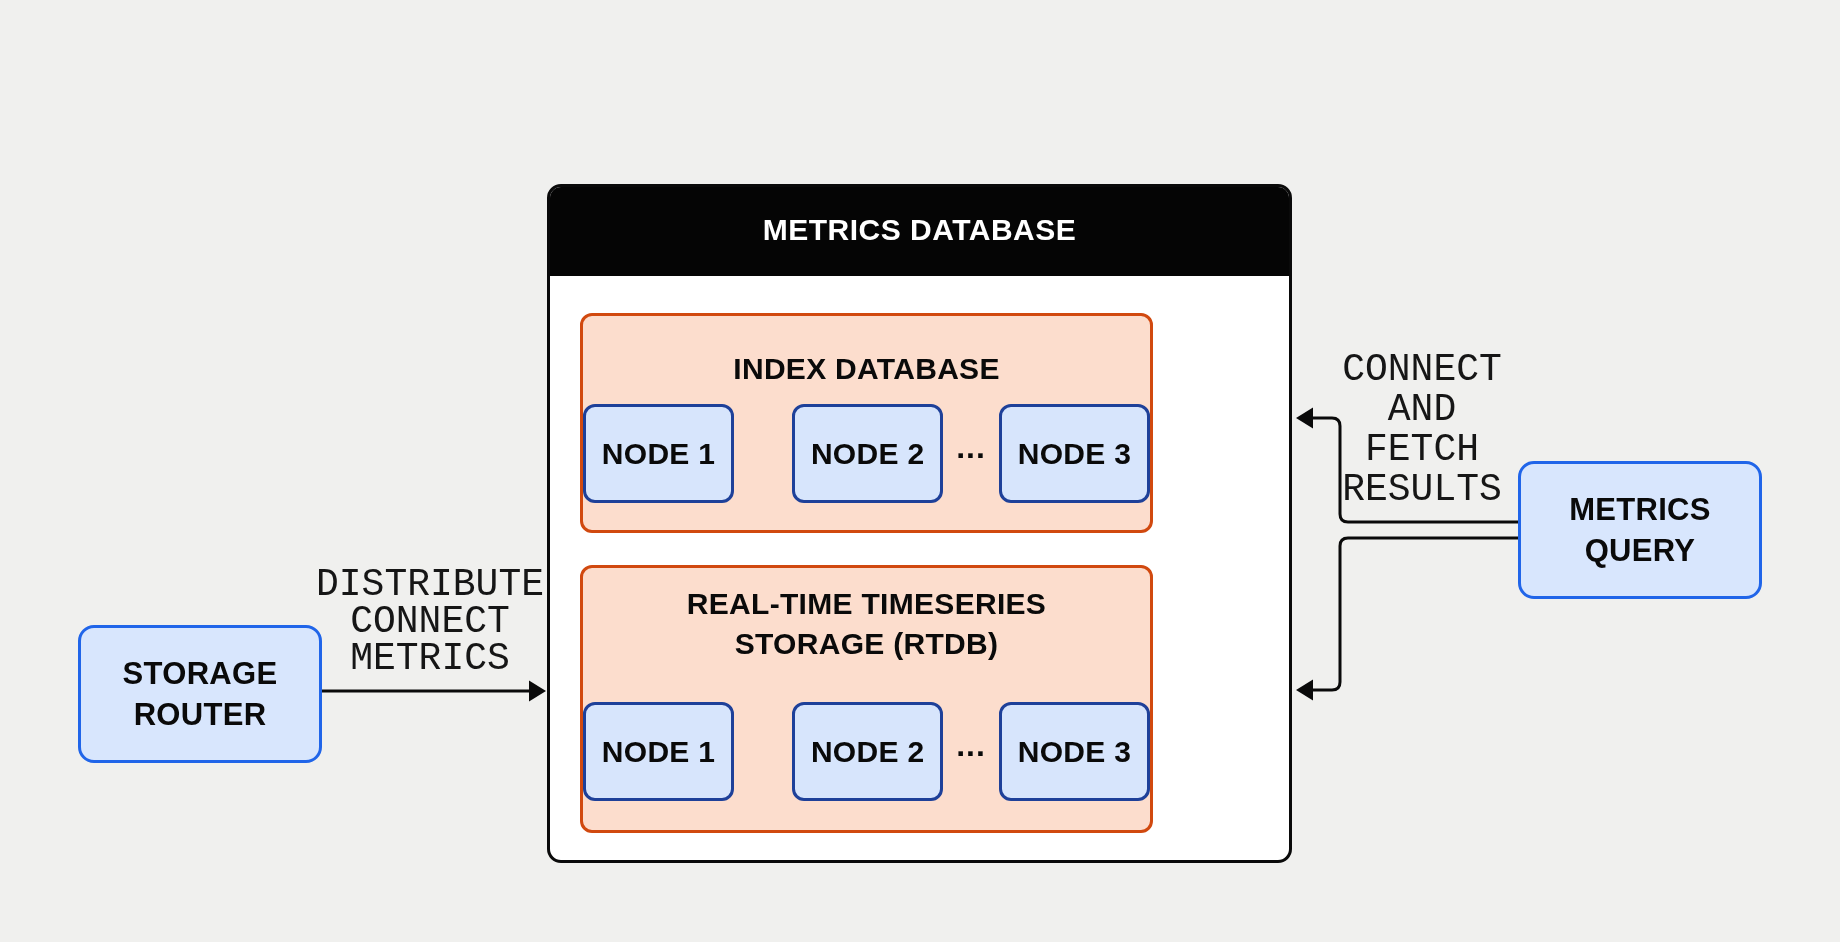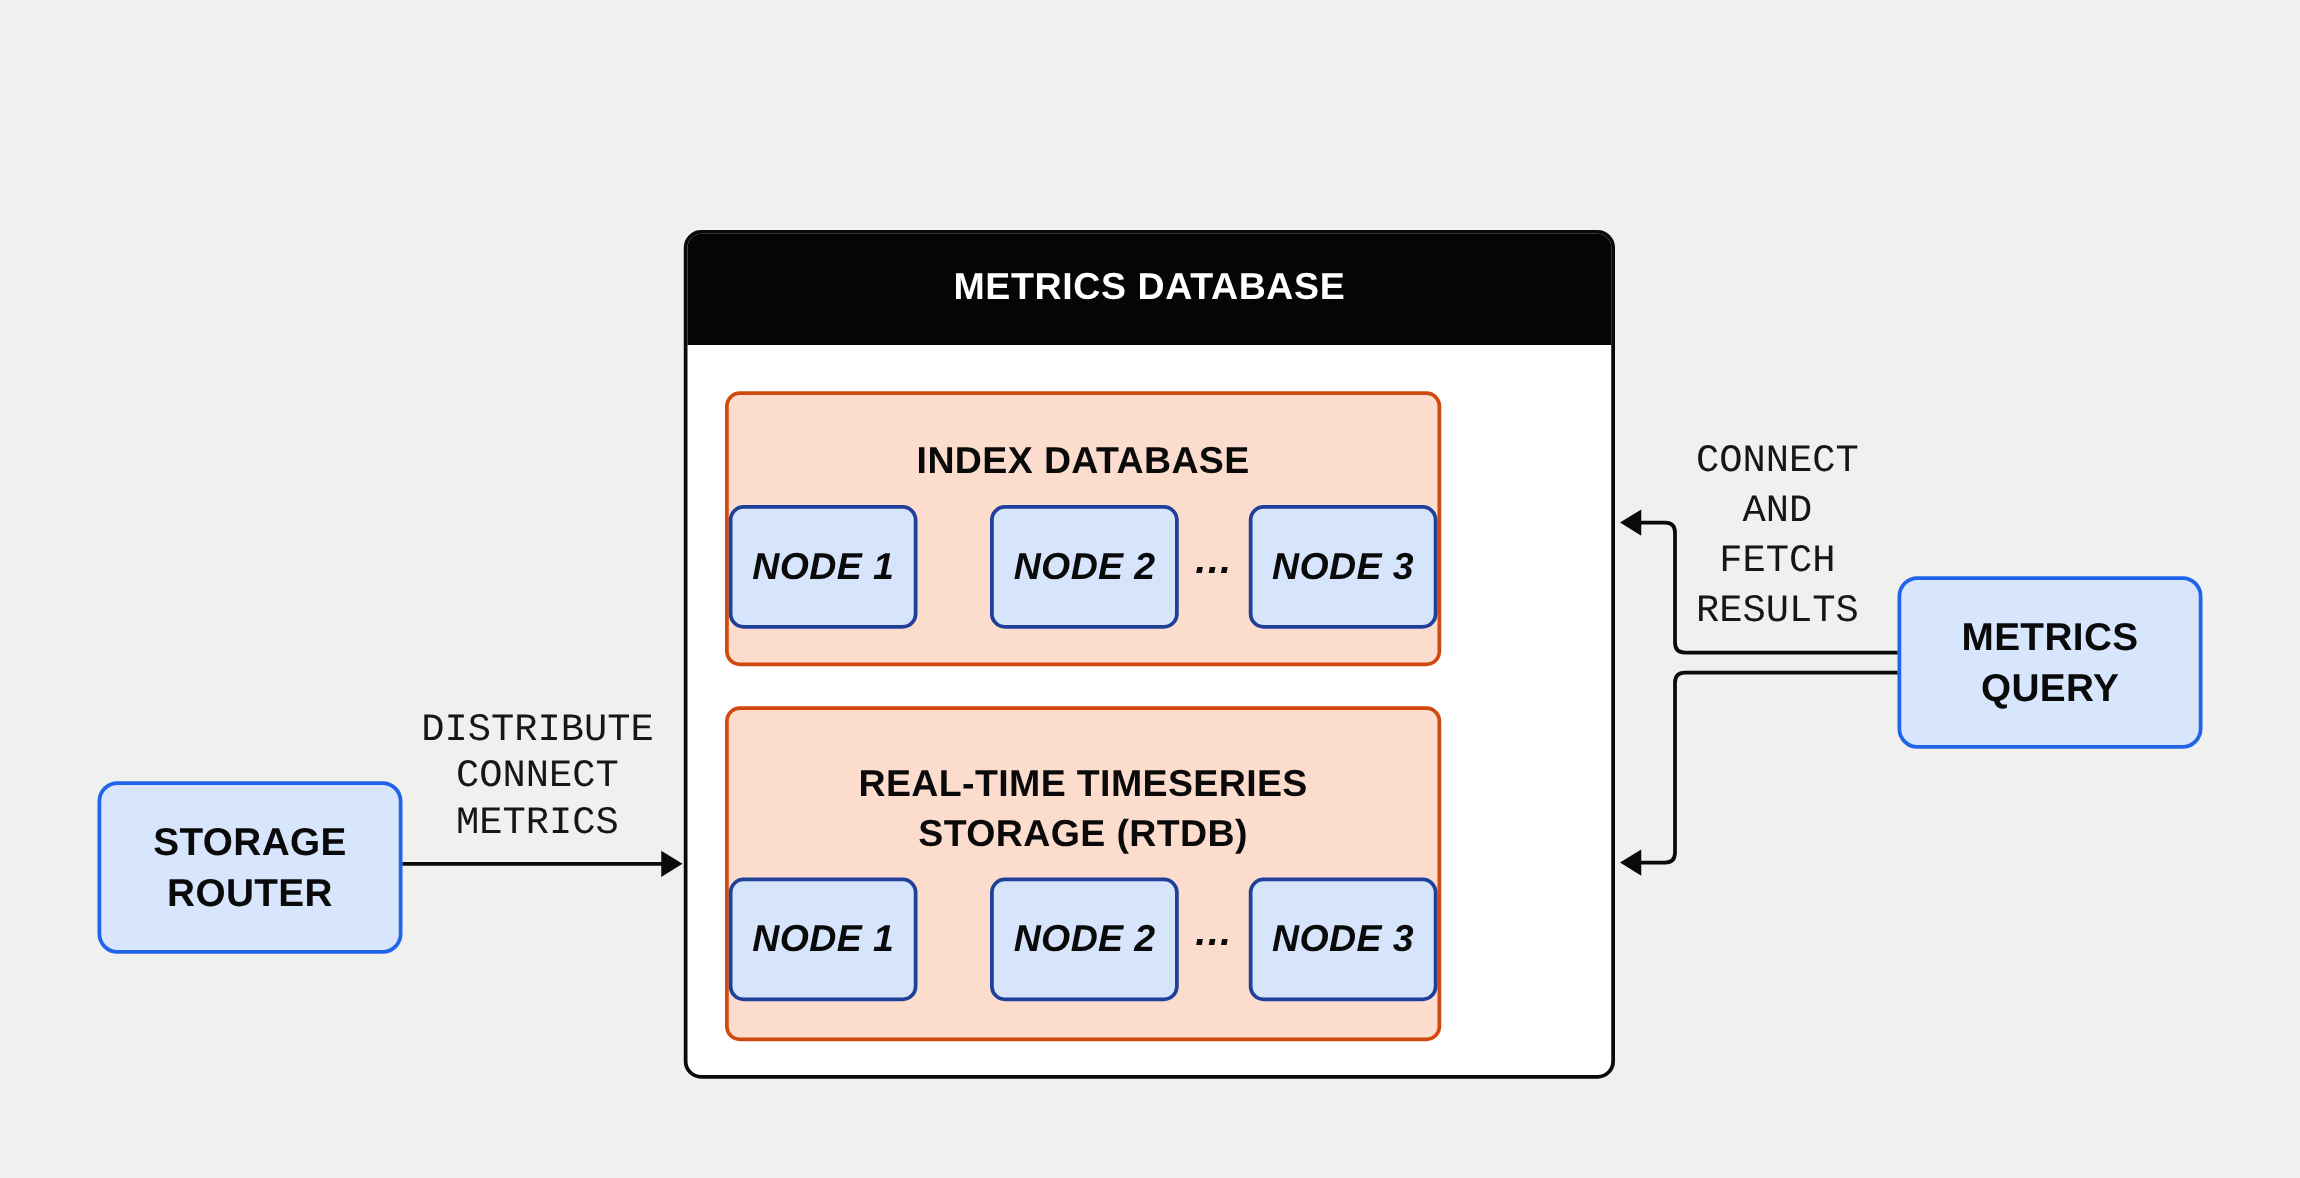--- a/index.html
+++ b/index.html
@@ -46,24 +46,24 @@
     border:3px solid var(--section-border);
     border-radius:12px;
   }
   .section-index{top:126px;height:220px;}
   .section-rtdb{top:378px;height:268px;}
   .section-title{
     text-align:center;font-size:30px;font-weight:800;letter-spacing:0.3px;
     line-height:40px;color:var(--text);
   }
   .section-index .section-title{padding-top:33px;}
-  .section-rtdb .section-title{padding-top:40px;text-align:center;}
+  .section-rtdb .section-title{padding-top:16px;text-align:center;}
   .node-row{
     position:absolute;left:0;right:0;
-    display:flex;align-items:center;justify-content:center;font-style:italic;
+    display:flex;align-items:center;justify-content:center;
   }
   .section-index .node-row{top:88px;}
   .section-rtdb .node-row{top:134px;}
   .node{
     width:166px;height:99px;
     background:var(--node-fill);
     border:3px solid var(--node-border);
     border-radius:12px;
     display:flex;align-items:center;justify-content:center;
     font-size:30px;font-weight:800;letter-spacing:0.3px;color:var(--text);
@@ -84,21 +84,21 @@
     font-size:31px;font-weight:800;letter-spacing:0.3px;line-height:41px;
     color:var(--text);text-align:center;
   }
   .router-box{left:78px;top:625px;}
   .query-box{left:1518px;top:461px;}
 
   
   .edge-label{
     position:absolute;text-align:center;
     font-family:"Liberation Mono","DejaVu Sans Mono",monospace;
-    font-size:31px;font-weight:500;color:#161616;
+    font-size:38px;font-weight:500;color:#161616;
   }
   .label-distribute{left:280px;top:566px;width:300px;line-height:37px;}
   .label-connect{left:1297px;top:350px;width:250px;line-height:40px;}
 
   svg.arrows{position:absolute;left:0;top:0;width:1840px;height:942px;pointer-events:none;}
   svg.arrows path{stroke:var(--arrow);stroke-width:3;fill:none;}
   svg.arrows polygon{fill:var(--arrow);stroke:none;}
 </style>
 </head>
 <body>

